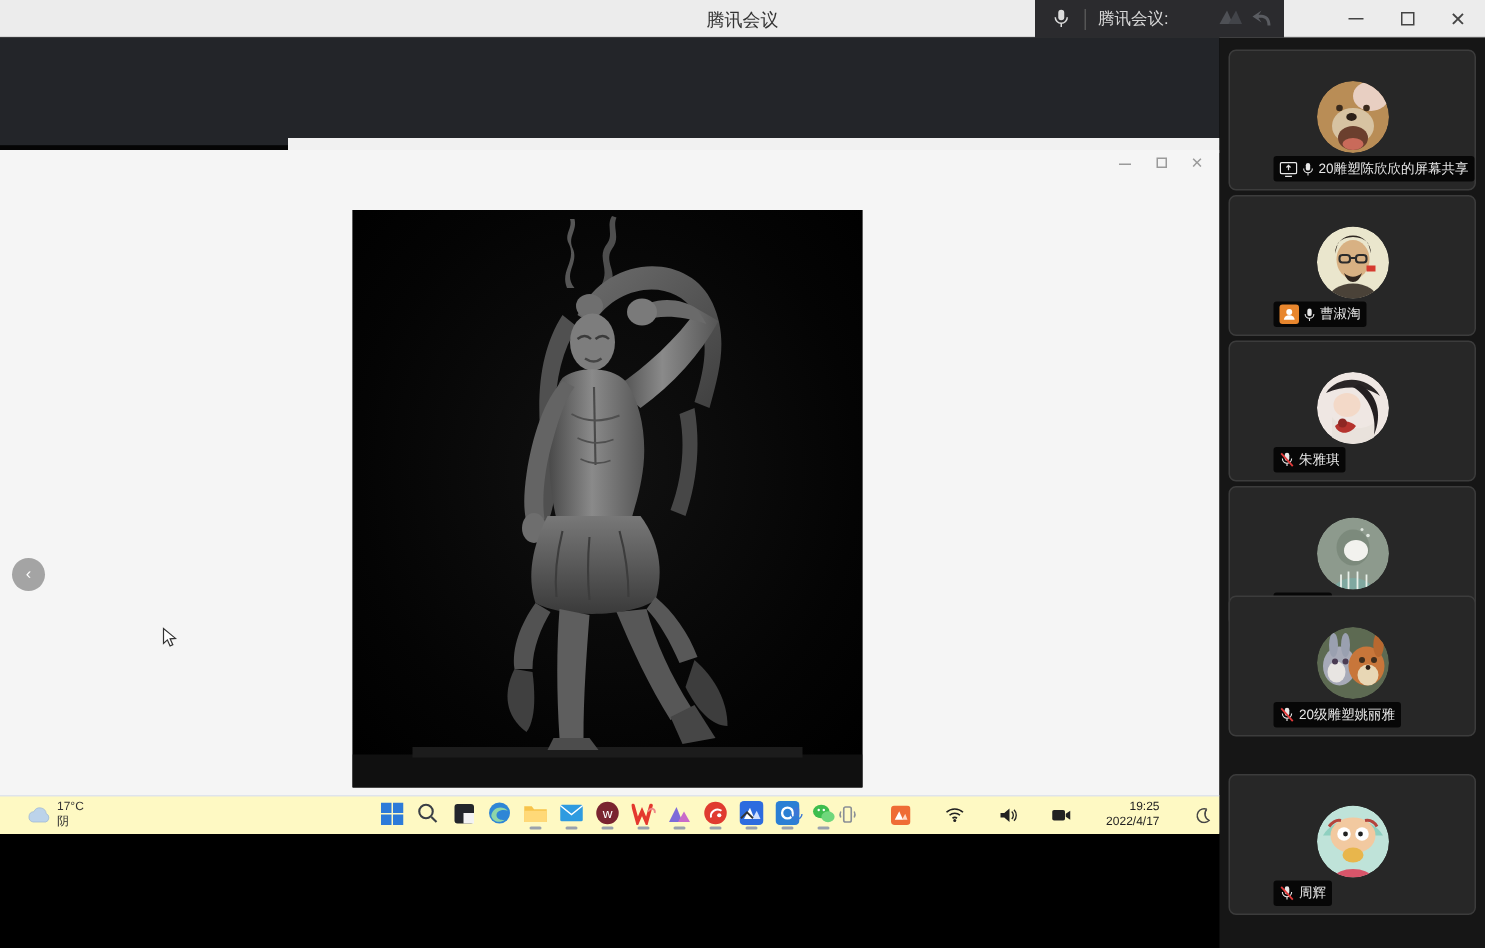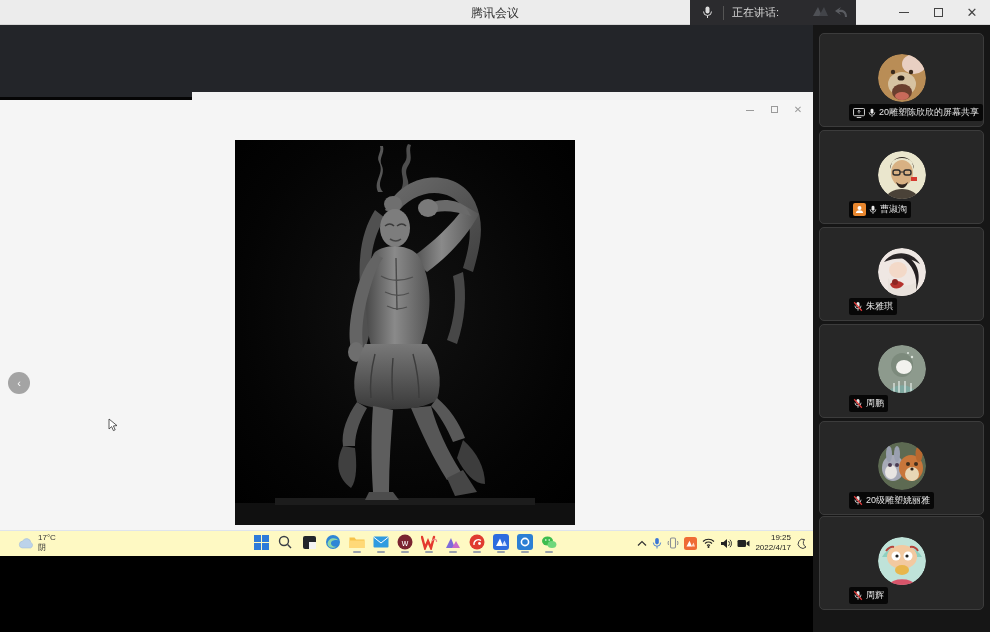--- a/index.html
+++ b/index.html
@@ -50,21 +50,21 @@
 
   .cursor-glyph { position:absolute; left:108px; top:318px; }
 
   
   .taskbar { position:absolute; left:0; top:505px; width:813px; height:26px; background:#fef9c3; border-top:1px solid #dfe4ec; }
   .weather { position:absolute; left:18px; top:2px; display:flex; align-items:center; gap:4px; cursor:pointer; }
   .weather-txt { font-size:8px; color:#333; line-height:1.25; }
   .tb-icons { position:absolute; left:252px; top:2px; display:flex; gap:6px; }
   .tb-ic { width:18px; height:18px; display:flex; align-items:center; justify-content:center; position:relative; cursor:pointer; }
   .tb-ic.running::after { content:""; position:absolute; bottom:-2px; left:5px; width:8px; height:2px; border-radius:2px; background:#9aa2ad; }
-  .tray { position:absolute; right:6px; top:2px; display:flex; align-items:center; gap:5px; }
+  .tray { position:absolute; right:6px; top:2px; display:flex; align-items:center; gap:23px; }
   .tray-clock { font-size:8px; color:#222; text-align:right; line-height:1.25; cursor:pointer; }
   .tray .ticon { cursor:pointer; display:flex; align-items:center; }
 
   
   .bottom-black { position:absolute; left:0; top:531px; width:813px; height:76px; background:#000; }
 
   
   .sidebar { position:absolute; left:813px; top:25px; width:177px; height:607px; background:#161616; }
   .tile { position:absolute; left:6px; width:165px; height:94px; background:#272727; border:1px solid #3c3c3c; border-radius:5px; cursor:pointer; }
   .avatar { position:absolute; left:50%; top:20px; transform:translateX(-50%); width:48px; height:48px; border-radius:50%; overflow:hidden; }
@@ -81,21 +81,21 @@
 
   <div class="titlebar">
     <div class="titlebar-title">腾讯会议</div>
     <div class="speaking-banner">
       <svg class="speaking-mic" width="11" height="13" viewBox="0 0 11 13">
         <rect x="3.5" y="0.5" width="4" height="7" rx="2" fill="#dcdcdc"></rect>
         <path d="M1.5 5.5 a4 4 0 0 0 8 0" fill="none" stroke="#dcdcdc" stroke-width="1"></path>
         <line x1="5.5" y1="9.5" x2="5.5" y2="12" stroke="#dcdcdc" stroke-width="1"></line>
       </svg>
       <span class="speaking-sep"></span>
-      <span class="speaking-text">正在讲话:</span>
+      <span class="speaking-text">腾讯会议:</span>
       <span class="banner-logos">
         <svg width="22" height="18" viewBox="0 0 22 18">
           <path d="M3 13 L8 4 L12 13 Z" fill="#5a5d63"></path>
           <path d="M9 13 L14 4 L18 13 Z" fill="#4a4d53"></path>
         </svg>
         <svg width="16" height="18" viewBox="0 0 16 18">
           <path d="M13 14 C13 8 9 6 5 7 L7 4 L1 8 L7 12 L5 9 C9 8.5 11 10 11 14 Z" fill="#6a6d73"></path>
         </svg>
       </span>
     </div>
@@ -507,21 +507,21 @@
         <svg width="10" height="11" viewBox="0 0 13 13">
             <rect x="4.5" y="0.5" width="4" height="7" rx="2" fill="#e8e8e8"></rect>
             <path d="M2.5 5.5 a4 4 0 0 0 8 0" fill="none" stroke="#e8e8e8" stroke-width="1"></path>
             <line x1="6.5" y1="9.5" x2="6.5" y2="12" stroke="#e8e8e8" stroke-width="1"></line>
             <line x1="1.5" y1="1" x2="11.5" y2="12" stroke="#e23b3b" stroke-width="1.6"></line>
           </svg>
         <span class="tile-name">朱雅琪</span>
       </div>
     </div>
 
-    <div class="tile" style="top:396px">
+    <div class="tile" style="top:372px">
       <div class="avatar">
         <svg width="48" height="48" viewBox="0 0 48 48">
             <circle cx="24" cy="24" r="24" fill="#5d6a52"></circle>
             <ellipse cx="15" cy="26" rx="11" ry="13" fill="#a7aab8"></ellipse>
             <ellipse cx="13" cy="30" rx="6" ry="7" fill="#e8e5e2"></ellipse>
             <ellipse cx="11" cy="12" rx="3" ry="8" fill="#9aa0b0"></ellipse>
             <ellipse cx="19" cy="12" rx="3" ry="8" fill="#9aa0b0"></ellipse>
             <circle cx="12" cy="23" r="2" fill="#4a3b52"></circle>
             <circle cx="19" cy="23" r="2" fill="#4a3b52"></circle>
             <ellipse cx="33" cy="26" rx="12" ry="13" fill="#c8763a"></ellipse>

